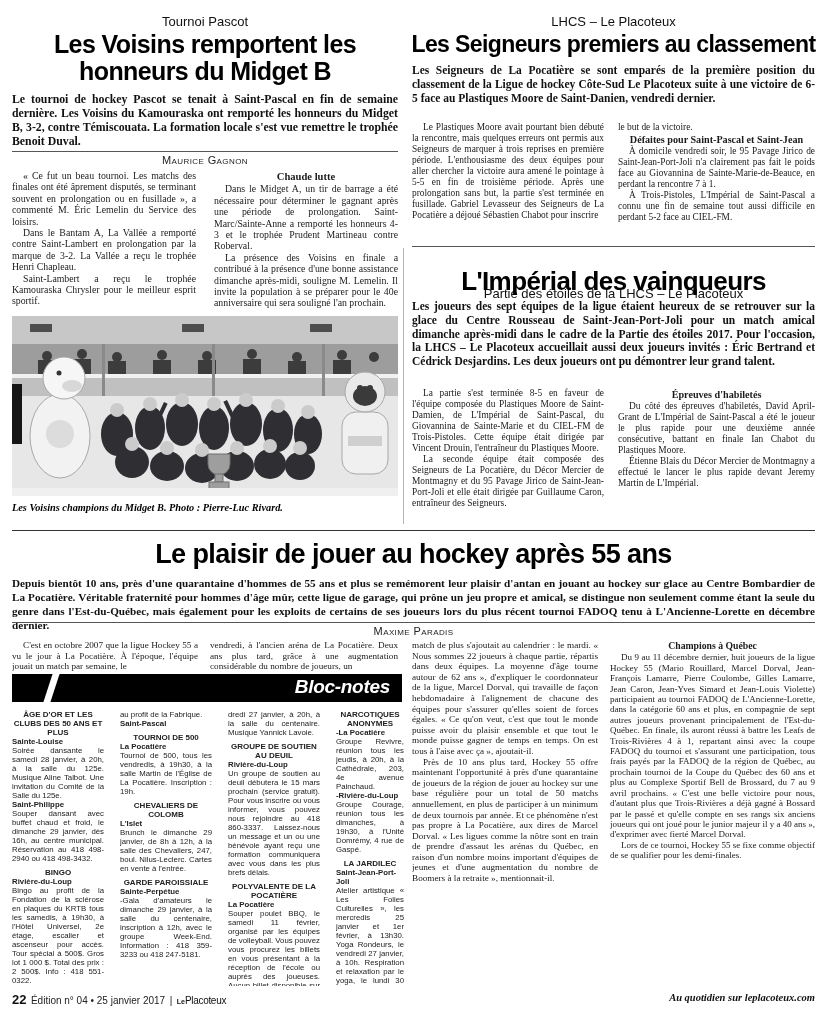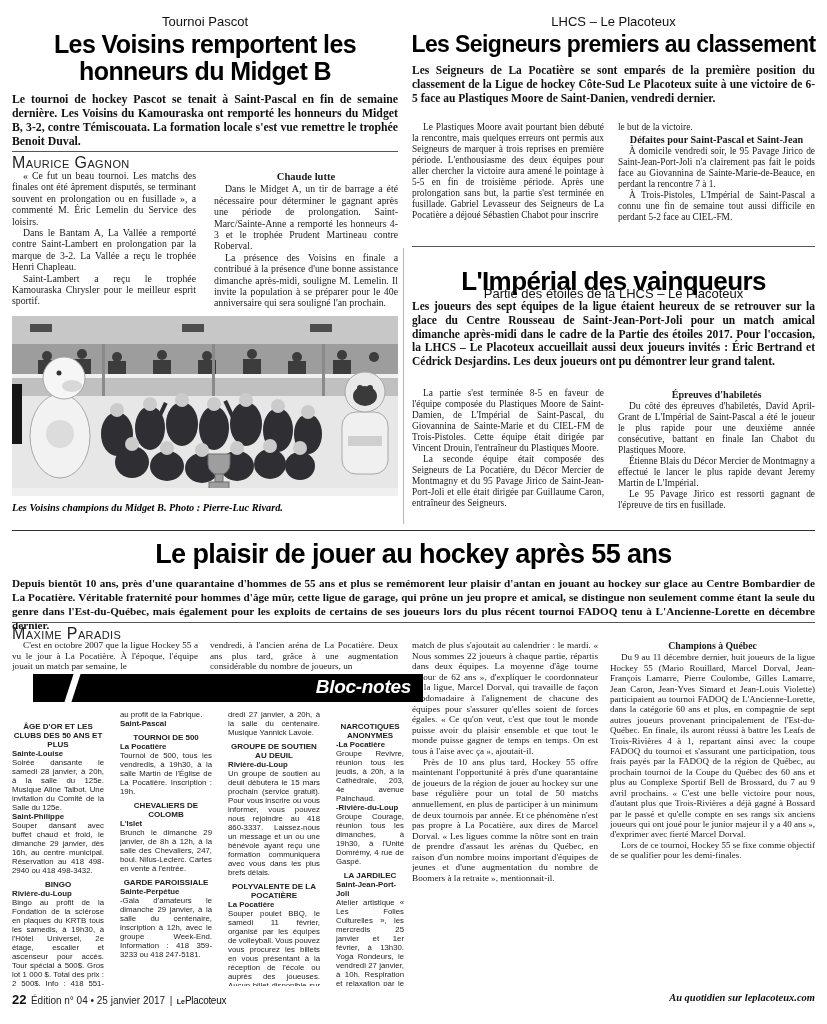--- a/index.html
+++ b/index.html
@@ -7,37 +7,37 @@
         font-family:"Liberation Serif",serif;color:#1a1a1a;}
   .abs{position:absolute;}
   .kicker{font-family:"Liberation Sans",sans-serif;font-size:13px;color:#111;text-align:center;}
   .headline{font-family:"Liberation Sans",sans-serif;font-weight:800;color:#000;
             text-align:center;letter-spacing:-0.6px;margin:0;}
   .deck{font-family:"Liberation Serif",serif;font-weight:700;color:#111;
         text-align:justify;margin:0;}
   .rule{border-top:1px solid #555;height:0;}
   .vrule{width:1px;background:#b5b5b5;}
   .byline{font-family:"Liberation Sans",sans-serif;font-variant:small-caps;
-          letter-spacing:.4px;color:#222;text-align:left;font-size:16px;}
+          letter-spacing:.4px;color:#222;text-align:center;font-size:11px;}
   .body-col{overflow:hidden;text-align:justify;hyphens:auto;}
   .body-col .blk-p{text-indent:11px;text-align:justify;}
   .body-col .blk-t{text-align:justify;}
   .body-col .blk-h{font-weight:700;text-align:center;font-size:1.08em;margin:1px 0;}
   .caption{font-family:"Liberation Serif",serif;font-weight:700;font-style:italic;
            font-size:10.3px;color:#000;}
   
-  .bar{background:#000;margin-left:21px;}
+  .bar{background:#000;}
   .bar-label{position:absolute;right:12px;top:2px;color:#fff;font-family:"Liberation Sans",sans-serif;
              font-weight:700;font-style:italic;font-size:19px;letter-spacing:-0.3px;}
   .bar-slash{position:absolute;left:36px;top:0;width:7px;height:28px;background:#fff;
              transform:skewX(-18deg);}
   .nb-col{font-family:"Liberation Sans",sans-serif;font-size:7.8px;line-height:9px;
           color:#222;overflow:hidden;text-align:justify;hyphens:auto;}
   .nb-col .blk-h{font-weight:700;text-align:center;margin-top:5px;font-size:8px;}
-  .nb-col .blk-h:first-child{margin-top:12px;}
+  .nb-col .blk-h:first-child{margin-top:0;}
   .nb-col .blk-place{font-weight:700;text-align:left;}
   .nb-col .blk-t{text-align:justify;}
   
   .footer-left{font-family:"Liberation Sans",sans-serif;color:#111;}
   .pg-num{font-weight:700;font-size:13px;}
   .edition{font-size:10px;color:#222;}
   .brand-le{font-weight:700;font-size:7px;}
   .brand{font-weight:400;font-size:10px;letter-spacing:-0.3px;}
   .footer-right{font-family:"Liberation Serif",serif;font-style:italic;font-weight:700;
                 font-size:10.5px;color:#111;text-align:right;}
@@ -182,21 +182,20 @@
     <h1 class="abs headline" style="left:412px;top:267px;width:403px;font-size:26px;line-height:28px;">L'Impérial des vainqueurs</h1>
     <p class="abs deck" style="left:412px;top:300px;width:403px;font-size:11.5px;line-height:13.8px;">Les joueurs des sept équipes de la ligue étaient heureux de se retrouver sur la glace du Centre Rousseau de Saint-Jean-Port-Joli pour un match amical dimanche après-midi dans le cadre de la Partie des étoiles 2017. Pour l'occasion, la LHCS – Le Placoteux accueillait aussi deux joueurs invités : Éric Bertrand et Cédrick Desjardins. Les deux joueurs ont pu démontrer leur grand talent.</p>
     <div class="abs body-col" style="left:412px;top:388px;width:192px;height:140px;font-size:9.4px;line-height:11px;">
         <div class="blk blk-p">La partie s'est terminée 8-5 en faveur de l'équipe composée du Plastiques Moore de Saint-Damien, de L'Impérial de Saint-Pascal, du Giovannina de Sainte-Marie et du CIEL-FM de Trois-Pistoles. Cette équipe était dirigée par Vincent Drouin, l'entraîneur du Plastiques Moore.</div>
         <div class="blk blk-p">La seconde équipe était composée des Seigneurs de La Pocatière, du Décor Mercier de Montmagny et du 95 Pavage Jirico de Saint-Jean-Port-Joli et elle était dirigée par Guillaume Caron, entraîneur des Seigneurs.</div>
       </div>
     <div class="abs body-col" style="left:618px;top:388px;width:197px;height:140px;font-size:9.4px;line-height:11px;">
         <div class="blk blk-h">Épreuves d'habiletés</div>
         <div class="blk blk-p">Du côté des épreuves d'habiletés, David April-Grant de L'Impérial de Saint-Pascal a été le joueur le plus rapide pour une deuxième année consécutive, battant en finale Ian Chabot du Plastiques Moore.</div>
         <div class="blk blk-p">Étienne Blais du Décor Mercier de Montmagny a effectué le lancer le plus rapide devant Jeremy Martin de L'Impérial.</div>
-        <div class="blk blk-p">Le 95 Pavage Jirico est ressorti gagnant de l'épreuve de tirs en fusillade.</div>
       </div>
   </section>
 
   <section>
     <div class="abs rule" style="left:12px;top:530px;width:803px;border-top-color:#333;"></div>
     <h1 class="abs headline" style="left:12px;top:540px;width:803px;font-size:27px;line-height:29px;">Le plaisir de jouer au hockey après 55 ans</h1>
     <p class="abs deck" style="left:12px;top:576px;width:803px;font-size:11.2px;line-height:14px;">Depuis bientôt 10 ans, près d'une quarantaine d'hommes de 55 ans et plus se remémorent leur plaisir d'antan en jouant au hockey sur glace au Centre Bombardier de La Pocatière. Véritable fraternité pour hommes d'âge mûr, cette ligue de garage, qui prône un jeu propre et amical, se distingue non seulement comme étant la seule du genre dans l'Est-du-Québec, mais également pour les exploits de certains de ses joueurs lors du plus récent tournoi FADOQ tenu à L'Ancienne-Lorette en décembre dernier.</p>
     <div class="abs rule" style="left:12px;top:622px;width:803px;"></div>
     <div class="abs byline" style="left:12px;top:625px;width:803px;">Maxime Paradis</div>
     <div class="abs body-col" style="left:12px;top:640px;width:186px;height:32px;font-size:9.2px;line-height:10.6px;">

